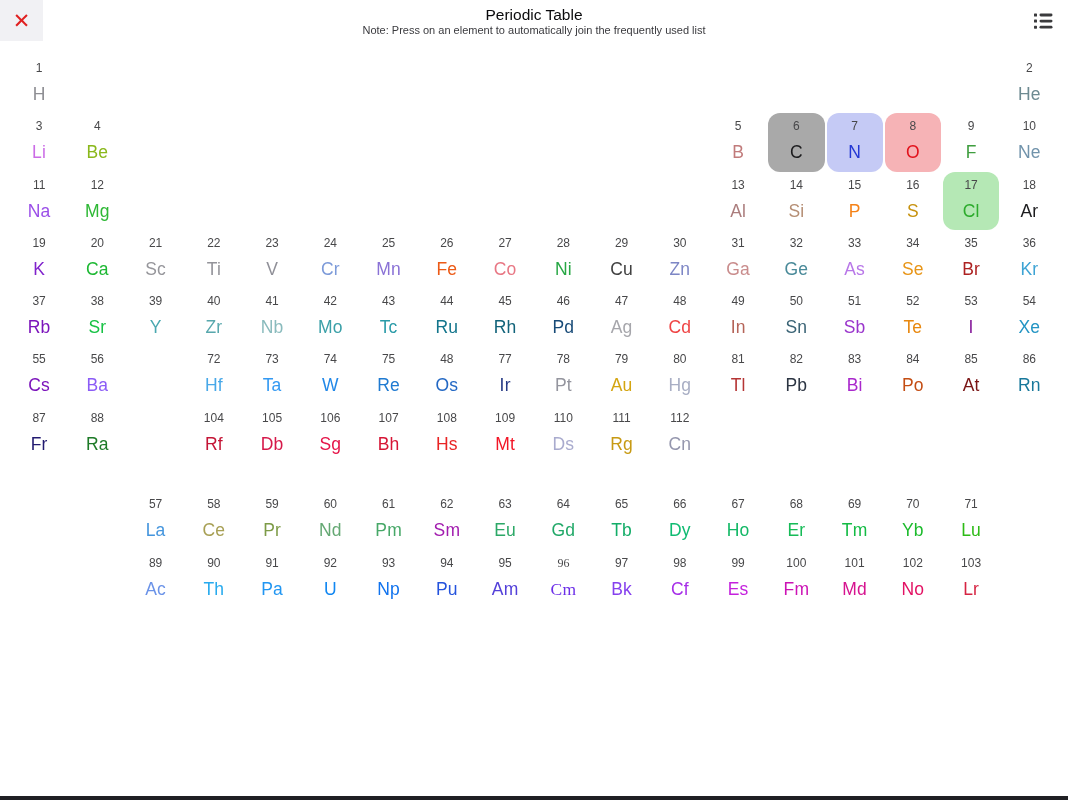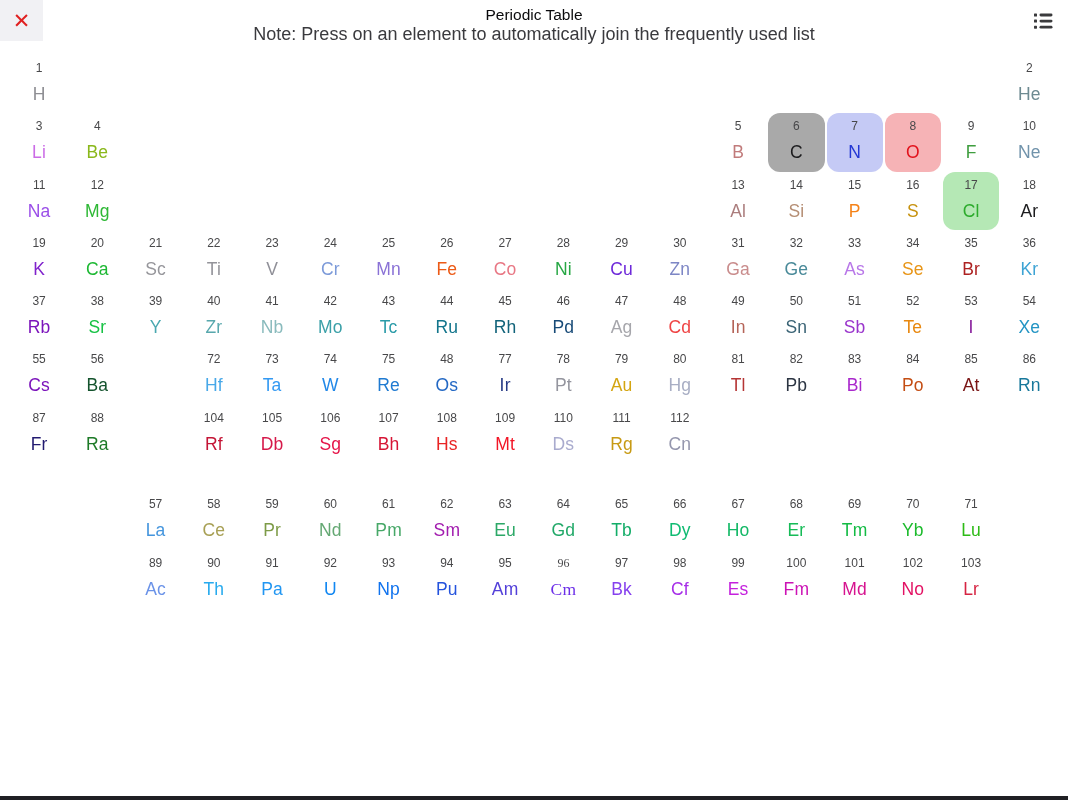--- a/index.html
+++ b/index.html
@@ -15,21 +15,21 @@
     background:#f1f1f4; border:none; display:flex; align-items:center; justify-content:center;
     cursor:pointer;
   }
   .close-x{ color:#e02020; font-size:21px; font-weight:300; line-height:1; }
   .title{
     position:absolute; top:6px; left:0; right:0; text-align:center;
     font-size:15.5px; font-weight:400; color:#0b0b0d;
   }
   .note{
     position:absolute; top:24px; left:0; right:0; text-align:center;
-    font-size:18px; font-weight:400; color:#3a3a3e;
+    font-size:11px; font-weight:400; color:#3a3a3e;
   }
   .list-btn{
     position:absolute; right:12px; top:8px; width:26px; height:26px;
     background:transparent; border:none; cursor:pointer; padding:1px;
   }
   
   .grid{
     position:absolute; left:10px; top:55px;
     display:grid;
     grid-template-columns:repeat(18,58.25px);
@@ -188,21 +188,21 @@
     <div class="cell" style="grid-area: 4 / 9;">
       <span class="num">27</span>
       <span class="sym" style="color: rgb(232, 119, 132);">Co</span>
     </div>
     <div class="cell" style="grid-area: 4 / 10;">
       <span class="num">28</span>
       <span class="sym" style="color: rgb(39, 167, 68);">Ni</span>
     </div>
     <div class="cell" style="grid-area: 4 / 11;">
       <span class="num">29</span>
-      <span class="sym" style="color: #6d28d9;">Cu</span>
+      <span class="sym" style="color: #404040;">Cu</span>
     </div>
     <div class="cell" style="grid-area: 4 / 12;">
       <span class="num">30</span>
       <span class="sym" style="color: rgb(125, 134, 197);">Zn</span>
     </div>
     <div class="cell" style="grid-area: 4 / 13;">
       <span class="num">31</span>
       <span class="sym" style="color: rgb(201, 140, 140);">Ga</span>
     </div>
     <div class="cell" style="grid-area: 4 / 14;">
@@ -296,21 +296,21 @@
     <div class="cell" style="grid-area: 5 / 18;">
       <span class="num">54</span>
       <span class="sym" style="color: rgb(36, 149, 196);">Xe</span>
     </div>
     <div class="cell" style="grid-area: 6 / 1;">
       <span class="num">55</span>
       <span class="sym" style="color: rgb(124, 20, 187);">Cs</span>
     </div>
     <div class="cell" style="grid-area: 6 / 2;">
       <span class="num">56</span>
-      <span class="sym" style="color: #14532d;">Ba</span>
+      <span class="sym" style="color: #8b5cf6;">Ba</span>
     </div>
     <div class="cell" style="grid-area: 6 / 4;">
       <span class="num">72</span>
       <span class="sym" style="color: rgb(72, 168, 232);">Hf</span>
     </div>
     <div class="cell" style="grid-area: 6 / 5;">
       <span class="num">73</span>
       <span class="sym" style="color: rgb(51, 153, 242);">Ta</span>
     </div>
     <div class="cell" style="grid-area: 6 / 6;">

